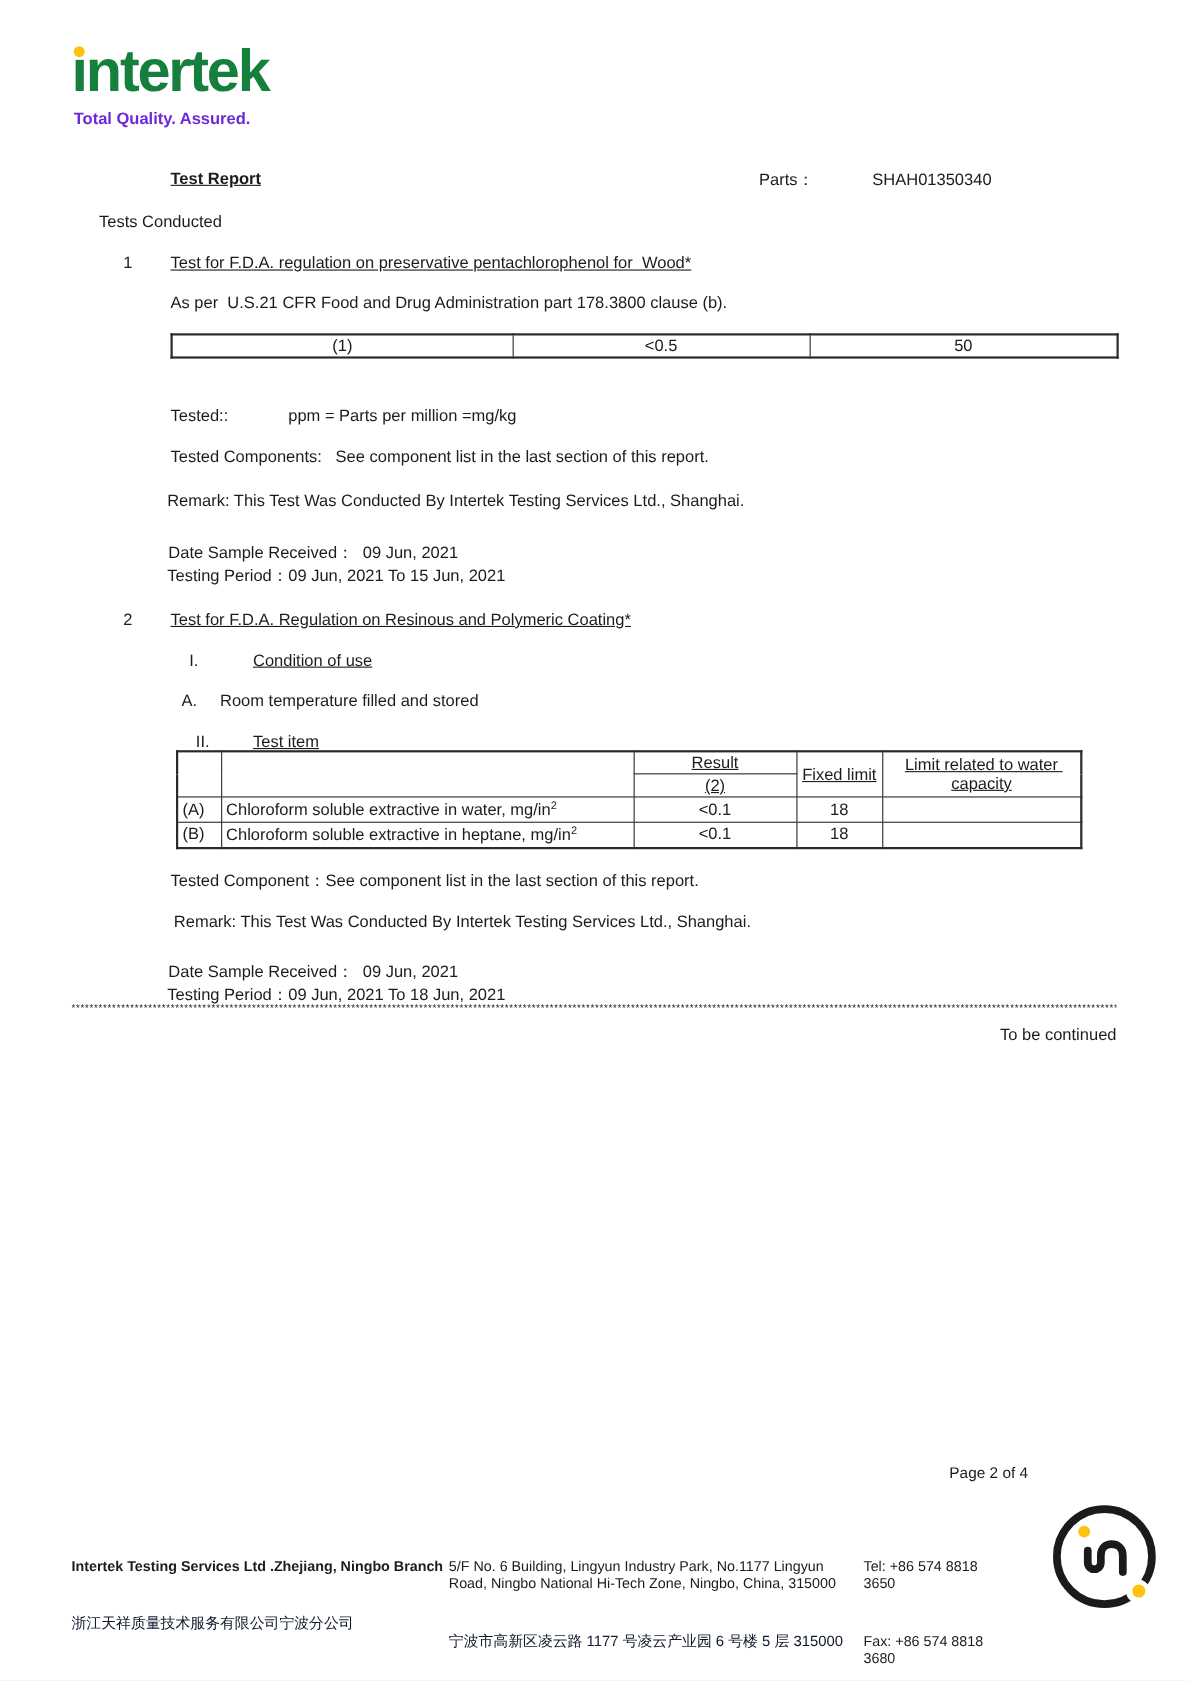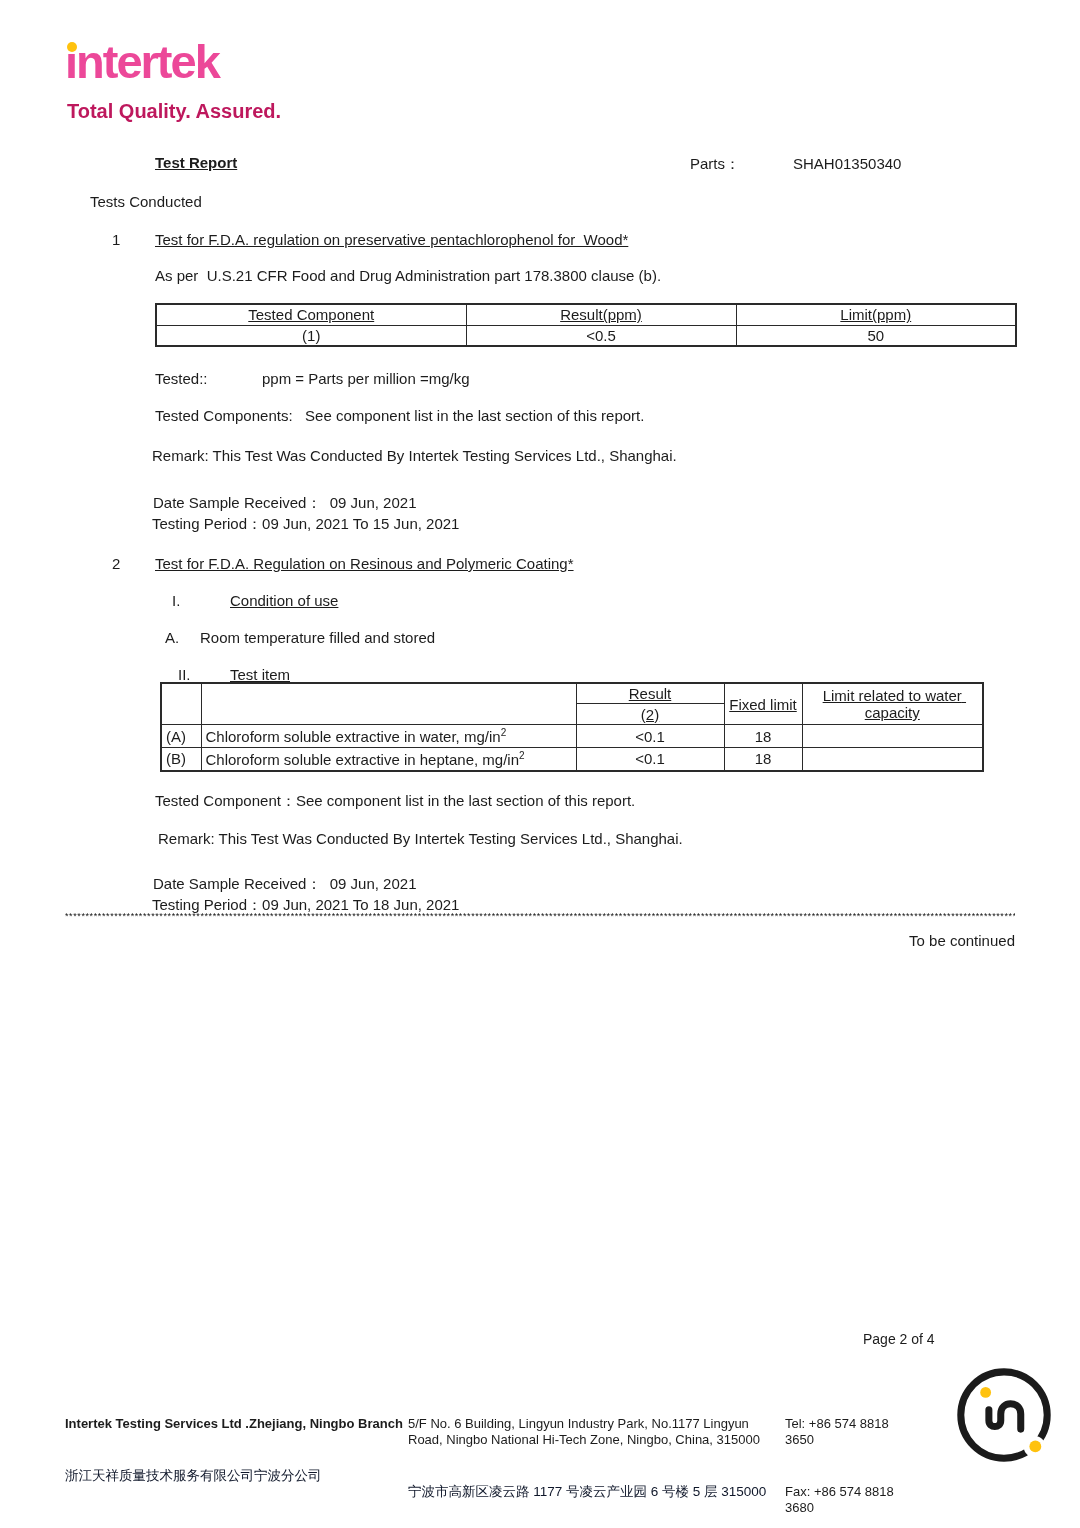--- a/index.html
+++ b/index.html
@@ -7,24 +7,24 @@
   .page {
     width:1080px; height:1528px; background:#ffffff; position:relative;
     font-family:"Liberation Sans","DejaVu Sans",sans-serif; color:#1c1c1c;
     margin:0 auto; overflow:hidden;
   }
   .abs { position:absolute; white-space:pre-wrap; }
   .t15 { font-size:15px; line-height:21px; }
   .b { font-weight:bold; }
   .u { text-decoration:underline; }
   
-  .logo-word { font-size:47px; font-weight:bold; letter-spacing:-2px; color:#ec4899; line-height:1; }
+  .logo-word { font-size:54px; font-weight:bold; letter-spacing:-2px; color:#15803d; line-height:1; }
   .dot-mask { position:absolute; background:#ffffff; }
   .dot { position:absolute; border-radius:50%; }
-  .tagline { font-size:20px; font-weight:bold; color:#be185d; }
+  .tagline { font-size:15px; font-weight:bold; color:#6d28d9; }
   
   table { border-collapse:collapse; table-layout:fixed; }
   td { border:1px solid #2a2a2a; font-size:15px; text-align:center; vertical-align:middle; padding:1px 4px; }
   .tbl { border:2px solid #2a2a2a; }
   td.left { text-align:left; }
   sup { font-size:10px; }
   
   .stars { font-size:9px; letter-spacing:0.6px; white-space:nowrap; overflow:hidden; color:#111; }
   
   .f13 { font-size:13px; line-height:16px; }
@@ -45,25 +45,21 @@
   <div class="abs t15" style="left:793px; top:153px;">SHAH01350340</div>
 
   <div class="abs t15" style="left:90px; top:191px;">Tests Conducted</div>
 
   <div class="abs t15" style="left:112px; top:229px;">1</div>
   <div class="abs t15 u" style="left:155px; top:229px;">Test for F.D.A. regulation on preservative pentachlorophenol for  Wood*</div>
   <div class="abs t15" style="left:155px; top:265px;">As per  U.S.21 CFR Food and Drug Administration part 178.3800 clause (b).</div>
 
   <table class="abs tbl" style="left:155px; top:303px; width:860px;">
     <colgroup><col style="width:310px"><col style="width:270px"><col style="width:280px"></colgroup>
-    <tbody><tr>
-      <td class="u" style="height:21px;">Tested Component</td>
-      <td class="u">Result(ppm)</td>
-      <td class="u">Limit(ppm)</td>
-    </tr>
+    <tbody>
     <tr>
       <td style="height:21px;">(1)</td>
       <td>&lt;0.5</td>
       <td>50</td>
     </tr>
   </tbody></table>
 
   <div class="abs t15" style="left:155px; top:368px;">Tested::</div>
   <div class="abs t15" style="left:262px; top:368px;">ppm = Parts per million =mg/kg</div>
   <div class="abs t15" style="left:155px; top:405px;">Tested Components:   See component list in the last section of this report.</div>

